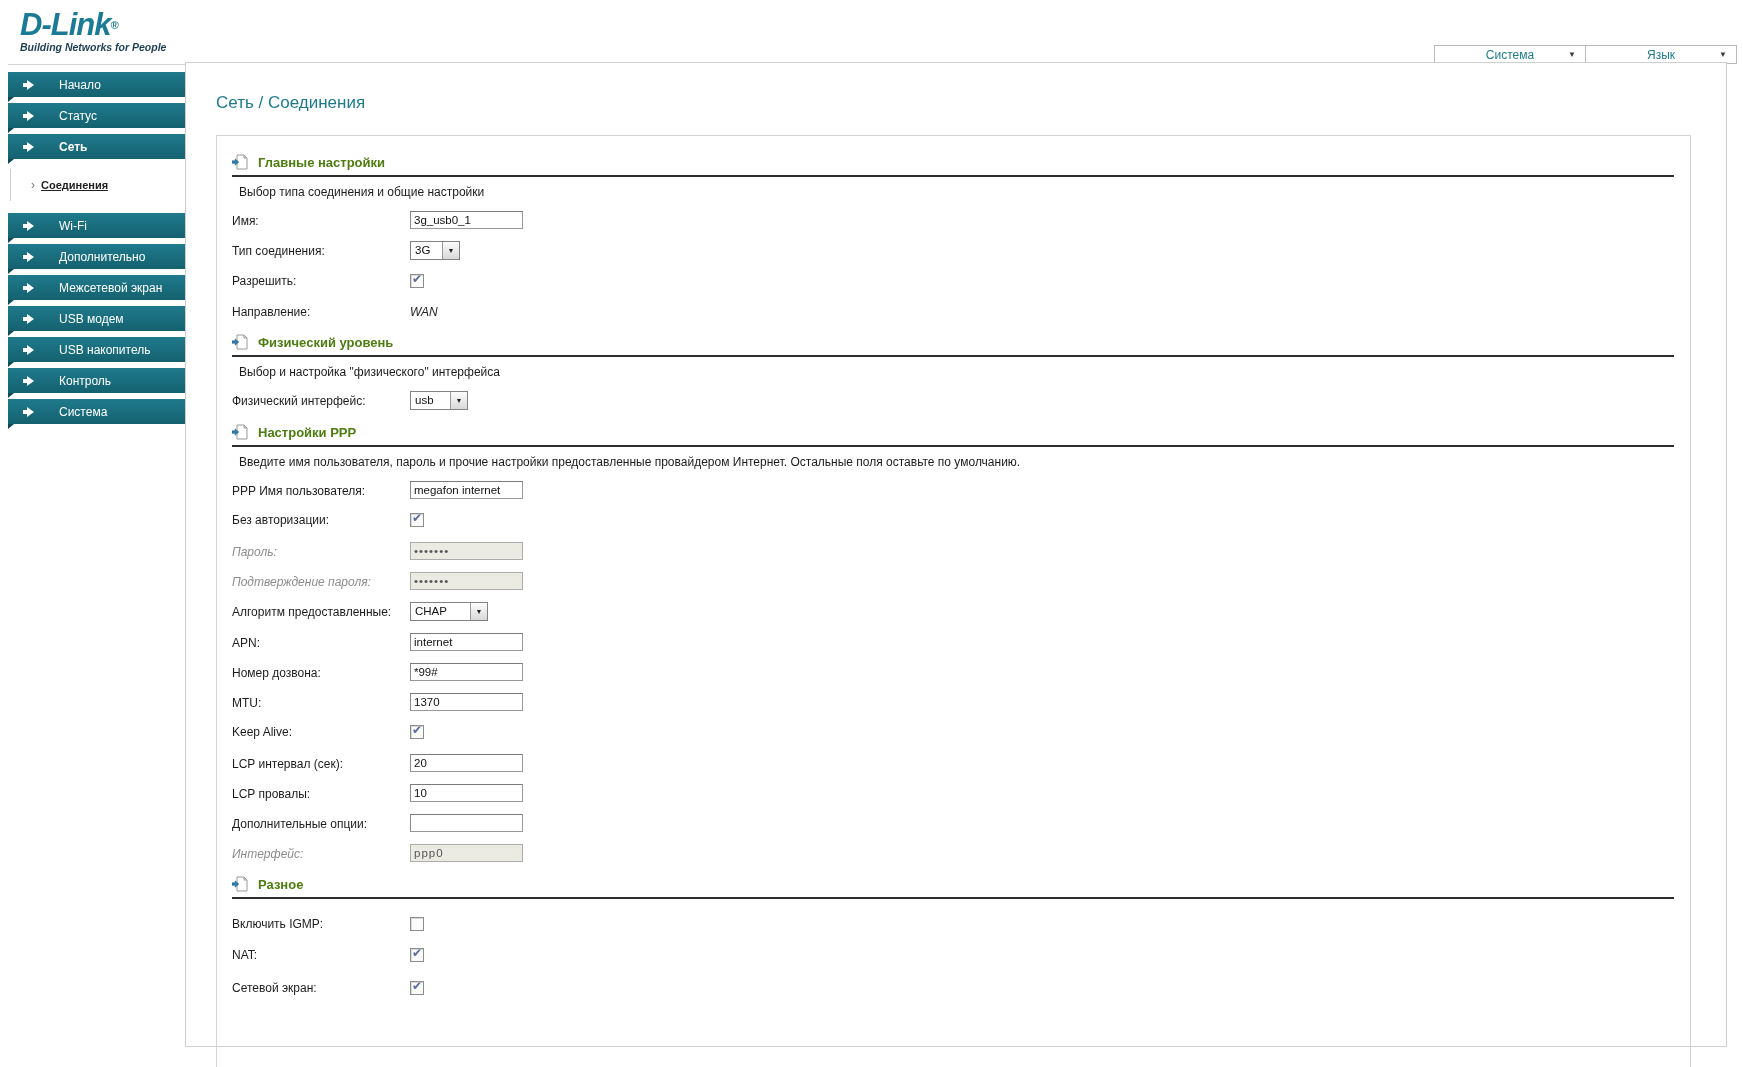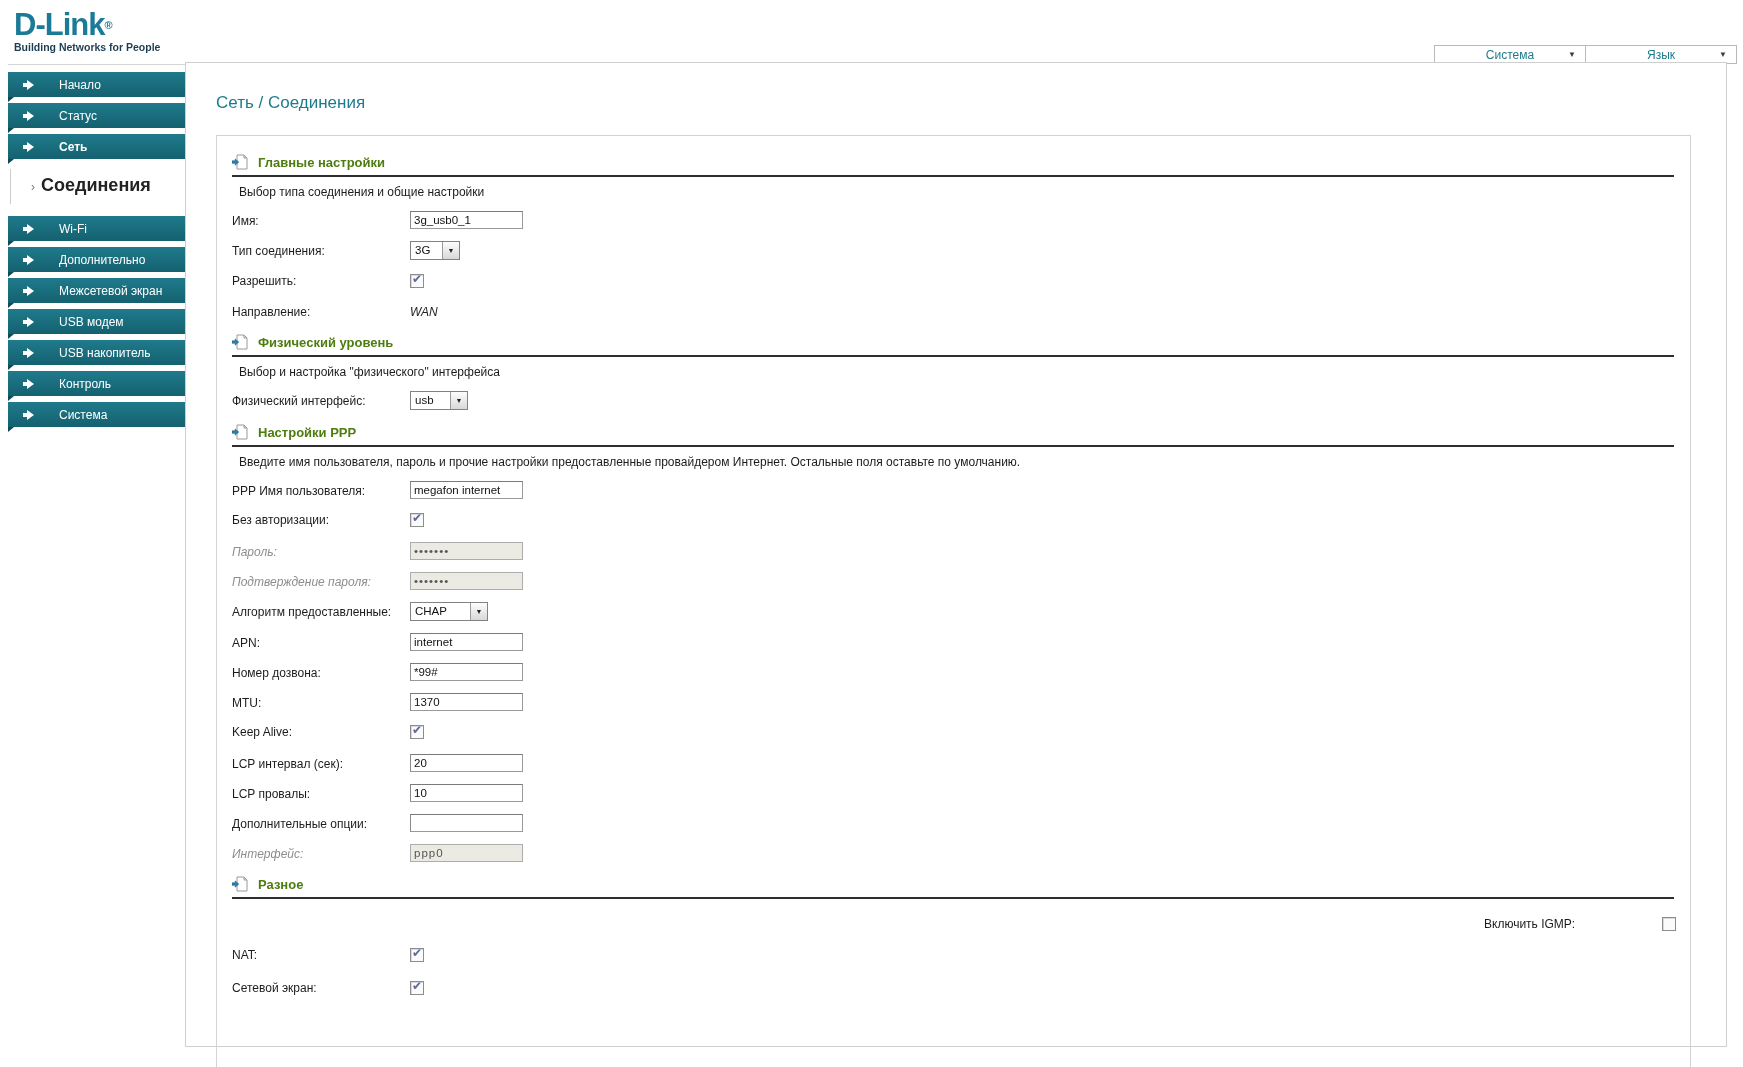--- a/index.html
+++ b/index.html
@@ -1,21 +1,21 @@
 <!DOCTYPE html>
 <html><head>
 <meta charset="utf-8">
 <style>
   * { box-sizing: border-box; margin: 0; padding: 0; }
   html,body { background:#fff; }
   body { font-family: "Liberation Sans", sans-serif; color:#222; }
   #screen { position:relative; width:1743px; height:1067px; background:#fff; overflow:hidden; }
 
   
-  .logo { position:absolute; left:14px; top:10px; }
+  .logo { position:absolute; left:20px; top:10px;font-style:italic; }
   .logo-brand { font-size:31px; font-weight:bold; color:#1b7b96; letter-spacing:-1px; line-height:30px; }
   .logo-brand .reg { font-size:11px; vertical-align:top; letter-spacing:0; }
   .logo-tagline { font-size:10.5px; font-weight:bold; color:#1d3e52; margin-top:1px; letter-spacing:0px; }
 
   .top-menus { position:absolute; top:45px; right:6px; display:flex; }
   .menu-cell { position:relative; width:152px; height:19px; border:1px solid #b9b9b9; background:#fff;
                display:flex; align-items:center; justify-content:center;
                font-size:12px; color:#1e7b8c; cursor:pointer; margin-left:-1px; }
   .menu-cell .caret { position:absolute; right:9px; top:4px; font-size:8px; color:#3c3c3c; }
 
@@ -27,21 +27,21 @@
                color:#fff; font-size:12px; display:flex; align-items:center; gap:24px; cursor:pointer; }
   .side-item.active { font-weight:bold; }
   .side-item::after { content:""; position:absolute; left:0; bottom:-5px;
                       border-top:5px solid #0e4b57; border-right:6px solid transparent; }
   .arrow-icon { position:relative; display:inline-block; width:12px; height:10px; flex:0 0 12px; }
   .arrow-icon::before { content:""; position:absolute; left:0; top:3px; width:5px; height:4px; background:#fff; }
   .arrow-icon::after  { content:""; position:absolute; left:4px; top:0;
                         border-top:5px solid transparent; border-bottom:5px solid transparent;
                         border-left:7px solid #fff; }
   .submenu { margin:10px 0 12px 2px; border-left:1px solid #ccc; padding:6px 0 8px 20px; }
-  .submenu-link { font-size:18px; font-weight:bold; color:#222; cursor:pointer; }
+  .submenu-link { font-size:11px; font-weight:bold; color:#222; text-decoration:underline; cursor:pointer; }
   .submenu-arrow { color:#777; font-size:12px; margin-right:6px; font-weight:normal; }
 
   
   .content { position:absolute; left:185px; top:62px; width:1542px; height:985px;
              border:1px solid #cfcfcf; background:#fff; }
   .page-title { margin:30px 0 0 30px; font-size:17px; color:#1e7b8c; }
   .form-box { margin:22px 0 0 30px; width:1475px; min-height:833px;
               border:1px solid #d3d3d3; padding:16px 14px 90px 15px; }
 
   .sec-head { display:flex; align-items:center; gap:10px; margin-top:14px; }
@@ -299,21 +299,21 @@
           <svg width="16" height="16" viewBox="0 0 16 16">
             <path d="M5 1 h7 l3 3 v11 h-10 z" fill="#fff" stroke="#9a9a9a" stroke-width="1"></path>
             <path d="M12 1 l3 3 h-3 z" fill="#e8e8e8" stroke="#9a9a9a" stroke-width="1"></path>
             <path d="M0 8 h5 v-3 l6 5 -6 5 v-3 h-5 z" fill="#2f7fae" stroke="#155a7e" stroke-width="0.8" transform="scale(0.62) translate(0,3)"></path>
           </svg>
         </span>
         <span class="sec-title">Разное</span>
       </div>
       <div class="sec-line" style="margin-bottom:16px;"></div>
 
-      <div class="row cb-row" style="justify-content:flex-end;">
+      <div class="row cb-row" style="">
         <div class="label">Включить IGMP:</div>
         <div class="cb">
             <span class="cb-mark"></span>
           </div>
       </div>
 
       <div class="row cb-row" style="margin-bottom:16px;">
         <div class="label">NAT:</div>
         <div class="cb">
             <span class="cb-mark">✔</span>

